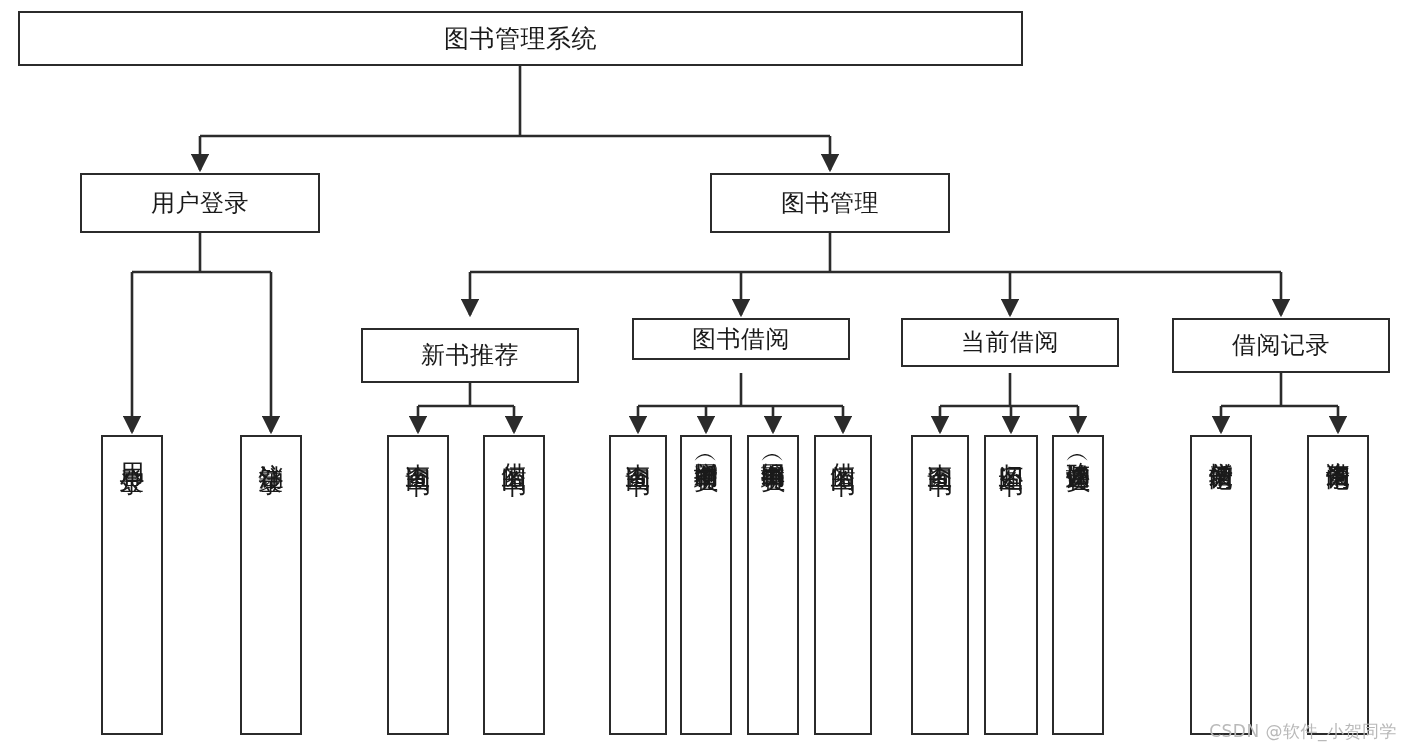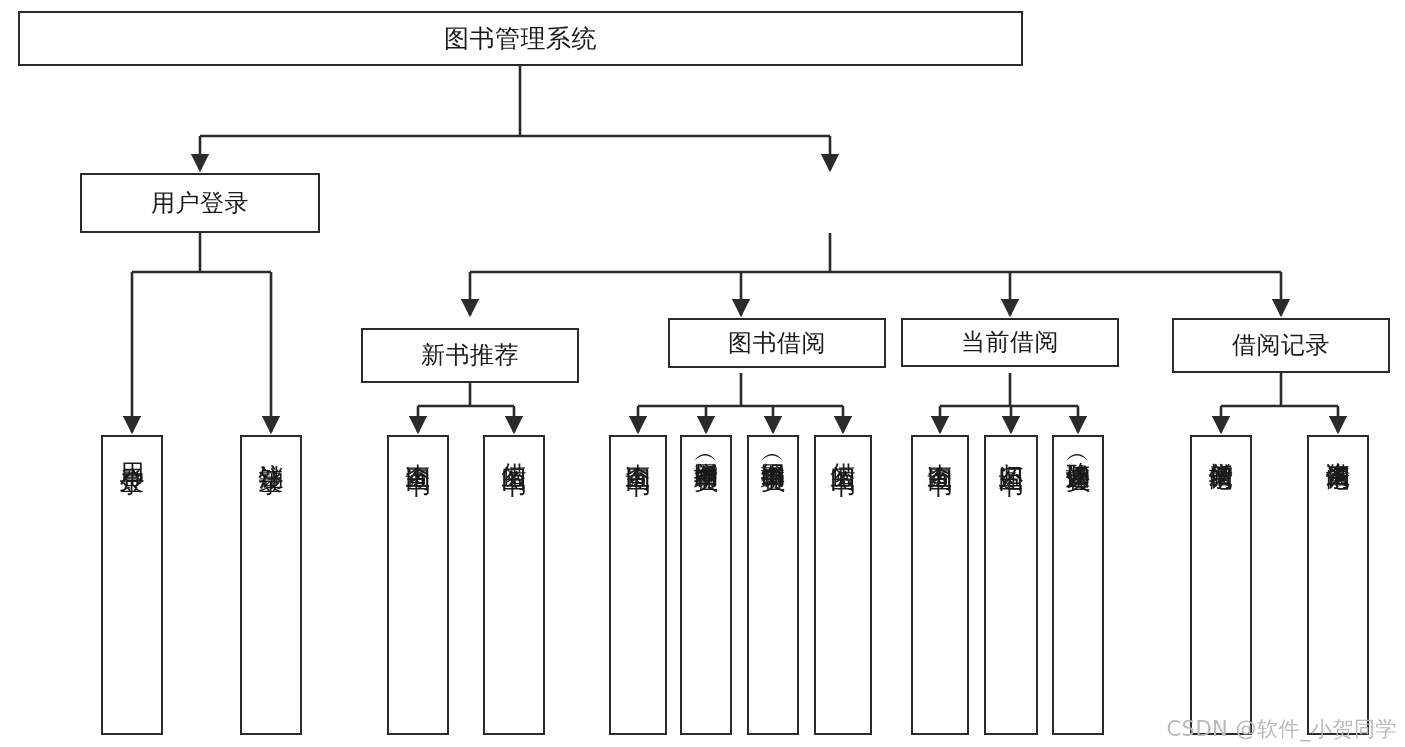--- a/index.html
+++ b/index.html
@@ -65,21 +65,21 @@
     white-space: nowrap;
   }
   .node.vert.tall-text .lbl {
     font-size: 24px;
     letter-spacing: 1px;
   }
   #watermark {
     position: absolute;
     right: 8px;
     bottom: 4px;
-    font-size: 21px;
+    font-size: 17px;
     color: #b9b9b9;
     letter-spacing: 0.5px;
     white-space: nowrap;
     user-select: none;
   }
 </style>
 </head>
 <body>
 
 <div id="canvas">
@@ -134,25 +134,28 @@
     </g>
   </svg>
 
   <div class="node horiz root" style="left:18px; top:11px; width:1005px; height:55px;">
     <span class="lbl">图书管理系统</span>
   </div>
 
   <div class="node horiz" style="left:80px; top:173px; width:240px; height:60px;">
     <span class="lbl">用户登录</span>
   </div>
+  <div class="node horiz" style="left:710px; top:173px; width:240px; height:60px;">
+    <span class="lbl">图书管理</span>
+  </div>
 
   <div class="node horiz" style="left:361px; top:328px; width:218px; height:55px;">
     <span class="lbl">新书推荐</span>
   </div>
-  <div class="node horiz" style="left:668px; top:318px; width:218px; height:50px;">
+  <div class="node horiz" style="left:632px; top:318px; width:218px; height:42px;">
     <span class="lbl">图书借阅</span>
   </div>
   <div class="node horiz" style="left:901px; top:318px; width:218px; height:49px;">
     <span class="lbl">当前借阅</span>
   </div>
   <div class="node horiz" style="left:1172px; top:318px; width:218px; height:55px;">
     <span class="lbl">借阅记录</span>
   </div>
 
   <div class="node vert" style="left:101px; top:435px; width:62px; height:300px;">

